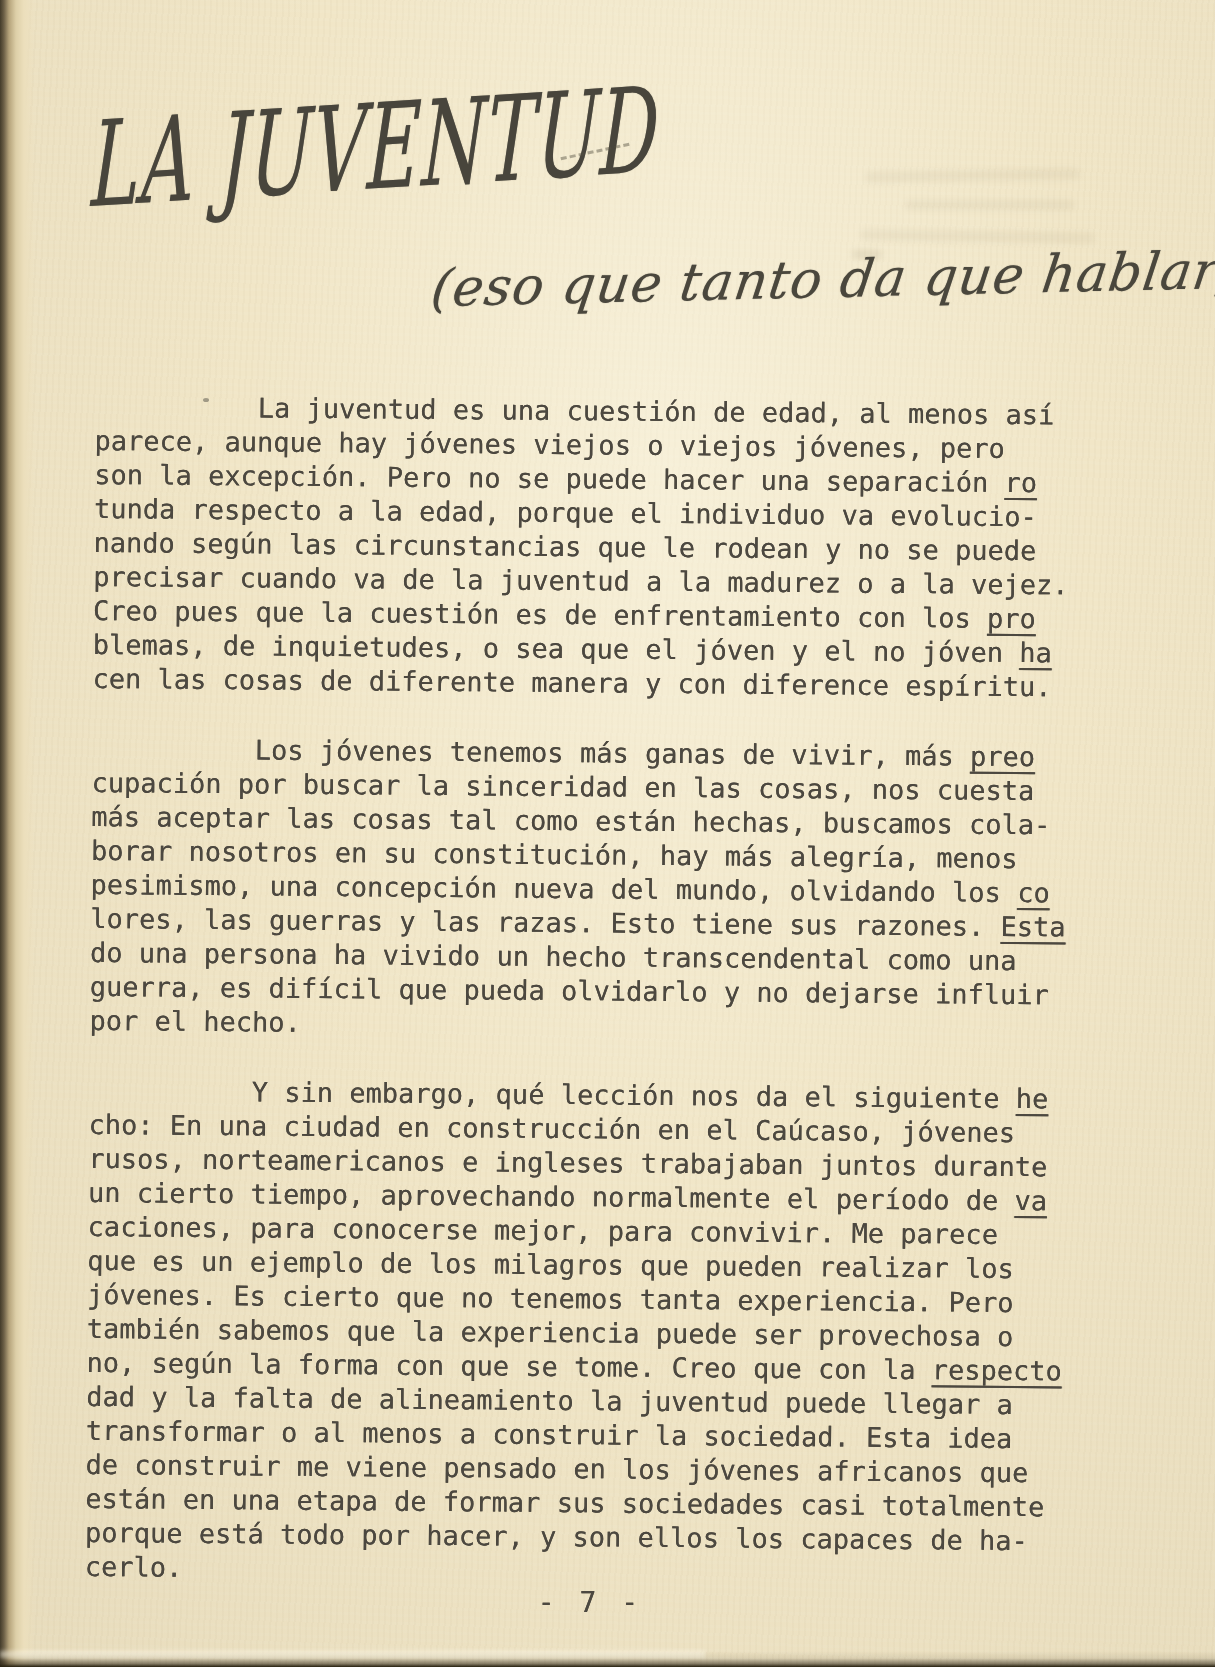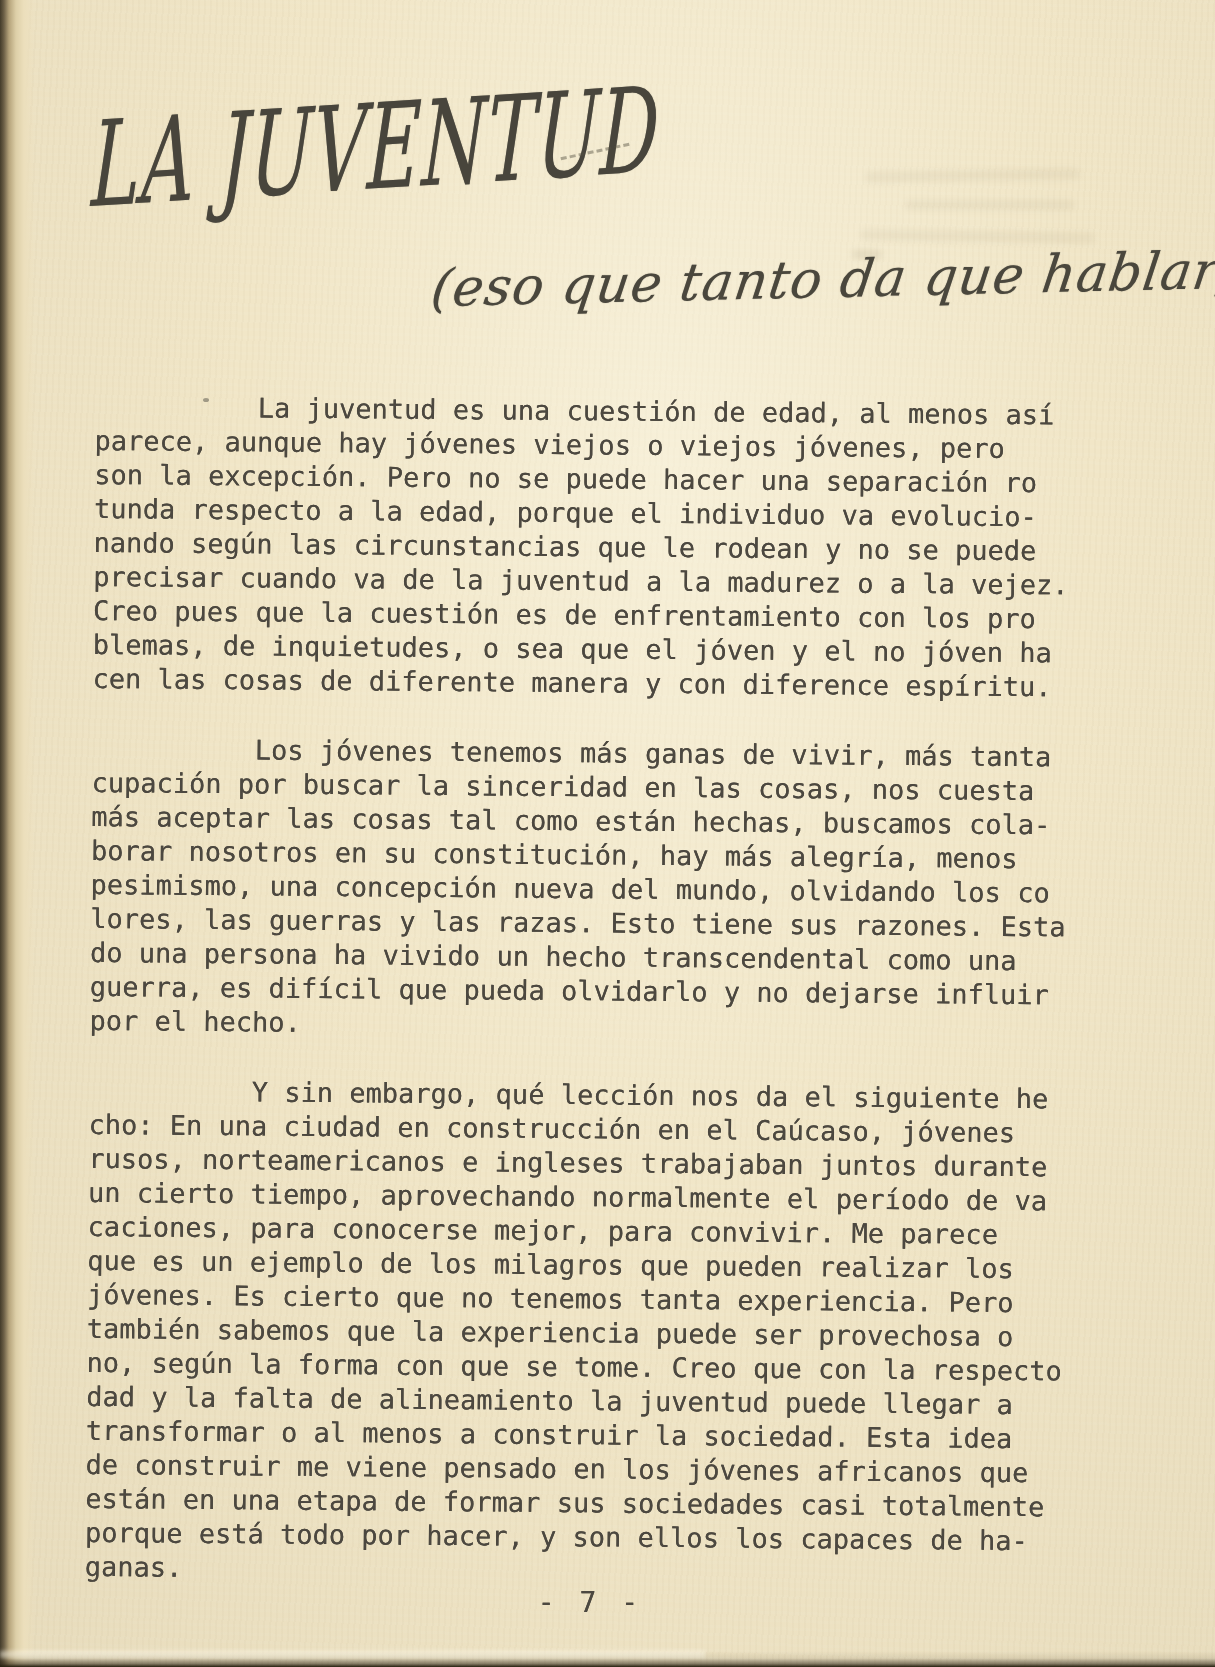--- a/index.html
+++ b/index.html
@@ -107,20 +107,21 @@
     text-shadow: 0 0 0.6px rgba(62,58,48,0.85);
   }
   .paragraph { margin-bottom: 36px; }
   .line {
     height: 34px;
     line-height: 34px;
     white-space: pre;
   }
   .line.indent { padding-left: 163px; }
   .u {
+    text-decoration: underline;
     text-decoration-thickness: 2px;
     text-underline-offset: 6px;
   }
 
   
   .page-number {
     position: absolute;
     left: 500px;
     top: 1586px;
     width: 180px;
@@ -177,21 +178,21 @@
       <div class="line"><span>parece, aunque hay jóvenes viejos o viejos jóvenes, pero</span></div>
       <div class="line"><span>son la excepción. Pero no se puede hacer una separación </span><span class="u">ro</span></div>
       <div class="line"><span>tunda respecto a la edad, porque el individuo va evolucio-</span></div>
       <div class="line"><span>nando según las circunstancias que le rodean y no se puede</span></div>
       <div class="line"><span>precisar cuando va de la juventud a la madurez o a la vejez.</span></div>
       <div class="line"><span>Creo pues que la cuestión es de enfrentamiento con los </span><span class="u">pro</span></div>
       <div class="line"><span>blemas, de inquietudes, o sea que el jóven y el no jóven </span><span class="u">ha</span></div>
       <div class="line"><span>cen las cosas de diferente manera y con diference espíritu.</span></div>
     </div>
     <div class="paragraph">
-      <div class="line indent"><span>Los jóvenes tenemos más ganas de vivir, más </span><span class="u">tanta</span></div>
+      <div class="line indent"><span>Los jóvenes tenemos más ganas de vivir, más </span><span class="u">preo</span></div>
       <div class="line"><span>cupación por buscar la sinceridad en las cosas, nos cuesta</span></div>
       <div class="line"><span>más aceptar las cosas tal como están hechas, buscamos cola-</span></div>
       <div class="line"><span>borar nosotros en su constitución, hay más alegría, menos</span></div>
       <div class="line"><span>pesimismo, una concepción nueva del mundo, olvidando los </span><span class="u">co</span></div>
       <div class="line"><span>lores, las guerras y las razas. Esto tiene sus razones. </span><span class="u">Esta</span></div>
       <div class="line"><span>do una persona ha vivido un hecho transcendental como una</span></div>
       <div class="line"><span>guerra, es difícil que pueda olvidarlo y no dejarse influir</span></div>
       <div class="line"><span>por el hecho.</span></div>
     </div>
     <div class="paragraph">
@@ -202,20 +203,20 @@
       <div class="line"><span>caciones, para conocerse mejor, para convivir. Me parece</span></div>
       <div class="line"><span>que es un ejemplo de los milagros que pueden realizar los</span></div>
       <div class="line"><span>jóvenes. Es cierto que no tenemos tanta experiencia. Pero</span></div>
       <div class="line"><span>también sabemos que la experiencia puede ser provechosa o</span></div>
       <div class="line"><span>no, según la forma con que se tome. Creo que con la </span><span class="u">respecto</span></div>
       <div class="line"><span>dad y la falta de alineamiento la juventud puede llegar a</span></div>
       <div class="line"><span>transformar o al menos a construir la sociedad. Esta idea</span></div>
       <div class="line"><span>de construir me viene pensado en los jóvenes africanos que</span></div>
       <div class="line"><span>están en una etapa de formar sus sociedades casi totalmente</span></div>
       <div class="line"><span>porque está todo por hacer, y son ellos los capaces de ha-</span></div>
-      <div class="line"><span>ganas.</span></div>
+      <div class="line"><span>cerlo.</span></div>
     </div>
   </div>
 
 <div class="page-number">- 7 -</div>
 
 <div class="bottom-highlight"></div>
 <div class="bottom-edge"></div>
 
 </body></html>

